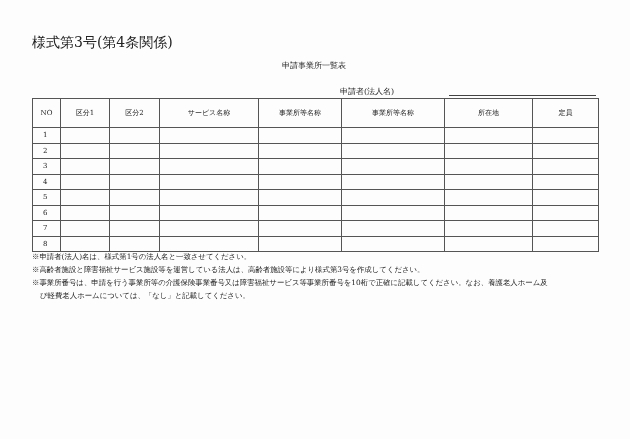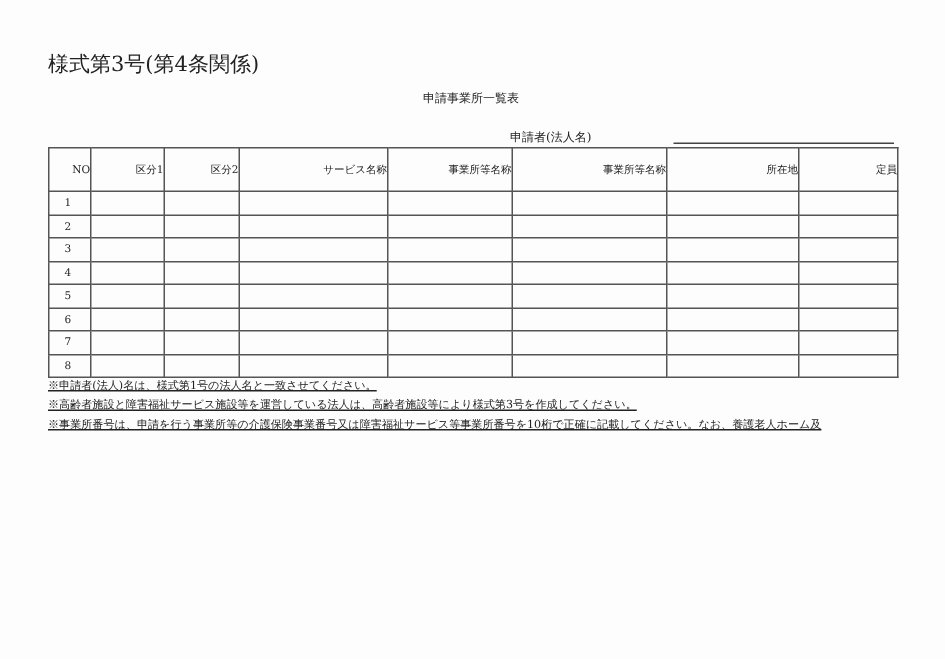--- a/index.html
+++ b/index.html
@@ -9,25 +9,25 @@
   }
   .form-no { position: absolute; left: 32px; top: 34px; font-size: 14px; }
   .title { position: absolute; left: 282px; top: 60px; font-size: 8px; }
   .applicant { position: absolute; left: 340px; top: 86px; font-size: 8px; }
   .applicant-line { position: absolute; left: 449px; top: 95px; width: 147px; border-bottom: 1px solid #444; }
   table.tbl {
     position: absolute; left: 32px; top: 98px; border-collapse: collapse; table-layout: fixed;
     width: 566px; font-size: 7px;
   }
   table.tbl th, table.tbl td { border: 1px solid #555; padding: 0; text-align: center; font-weight: normal; }
-  table.tbl thead th { height: 28px; text-align: right; }
+  table.tbl thead th { height: 28px; }
   table.tbl tbody td { height: 14.5px; }
   table.tbl tbody td.no { text-align: left; padding-left: 10px; font-size: 7px; }
   .notes { position: absolute; left: 32px; top: 251px; font-size: 7.4px; line-height: 12.9px; width: 590px; }
-  .note { white-space: nowrap; text-decoration: underline; }
+  .note { white-space: nowrap; }
   .note .cont { padding-left: 8px; display: block; }
 </style>
 </head>
 <body>
 
 <div class="form-no">様式第3号(第4条関係)</div>
 <div class="title">申請事業所一覧表</div>
 <div class="applicant">申請者(法人名)</div>
 <div class="applicant-line"></div>
 
@@ -135,13 +135,16 @@
         <td></td>
         <td></td>
       </tr>
     </tbody>
 </table>
 
 <div class="notes">
   <div class="note">※申請者(法人)名は、様式第1号の法人名と一致させてください。</div>
   <div class="note">※高齢者施設と障害福祉サービス施設等を運営している法人は、高齢者施設等により様式第3号を作成してください。</div>
   <div class="note">※事業所番号は、申請を行う事業所等の介護保険事業番号又は障害福祉サービス等事業所番号を10桁で正確に記載してください。なお、養護老人ホーム及</div>
+  <div class="note">
+      <span class="cont">び軽費老人ホームについては、「なし」と記載してください。</span>
+    </div>
 </div>
 
 </body></html>

